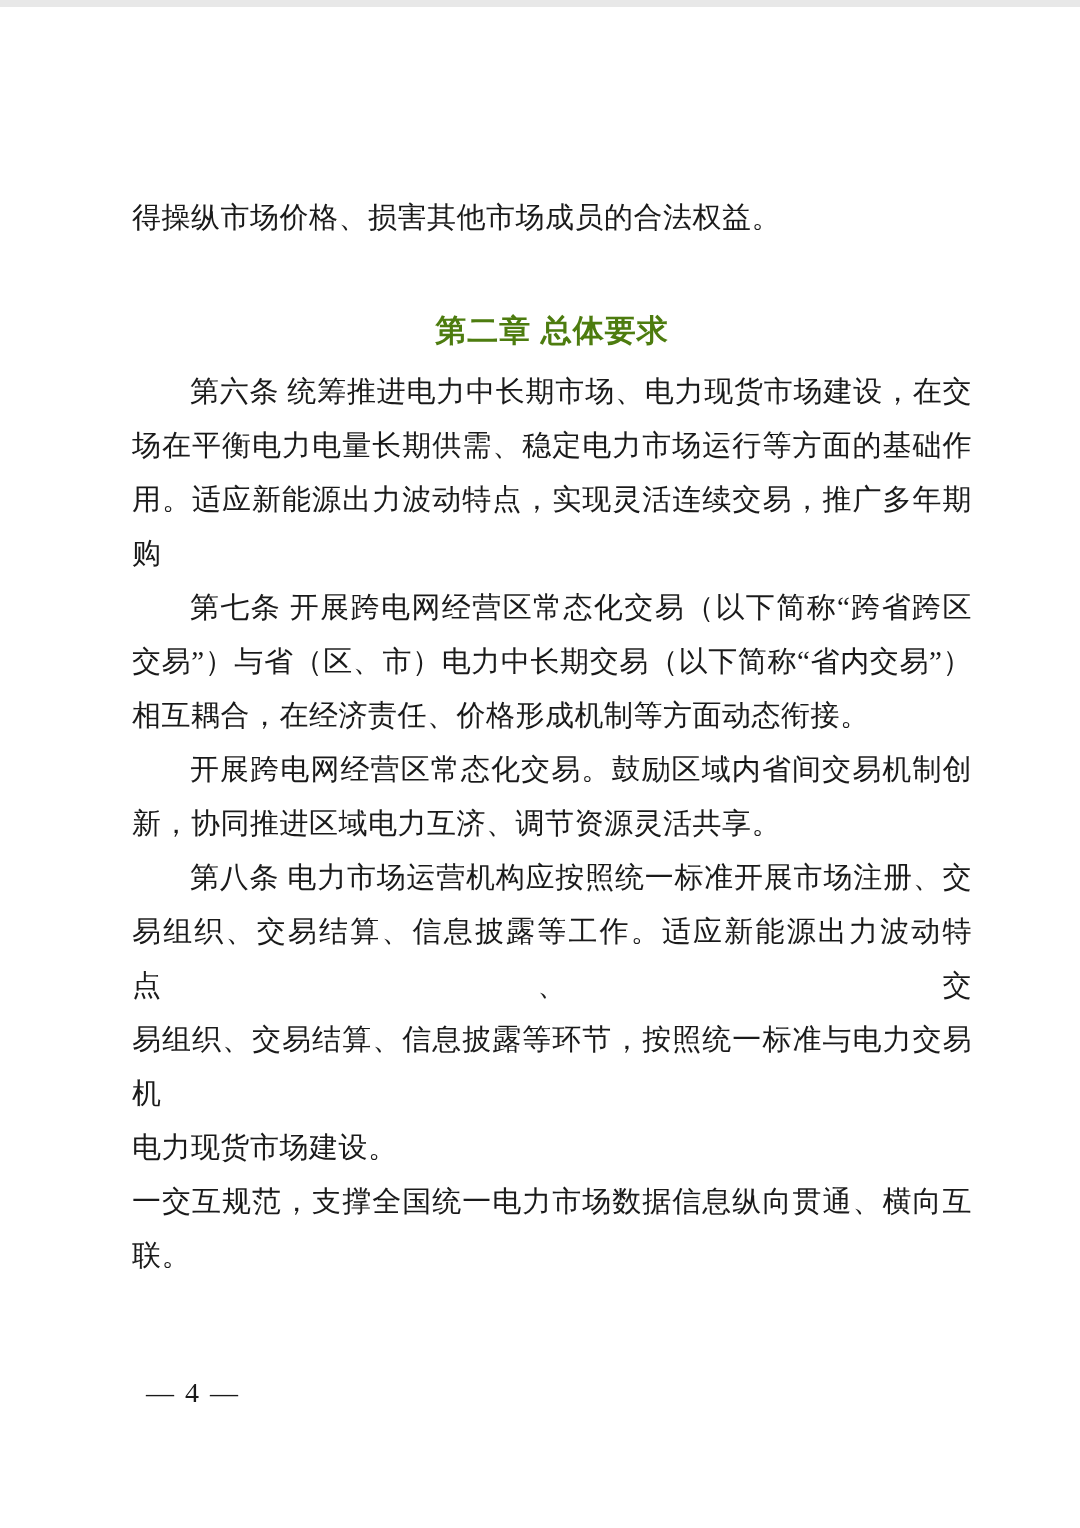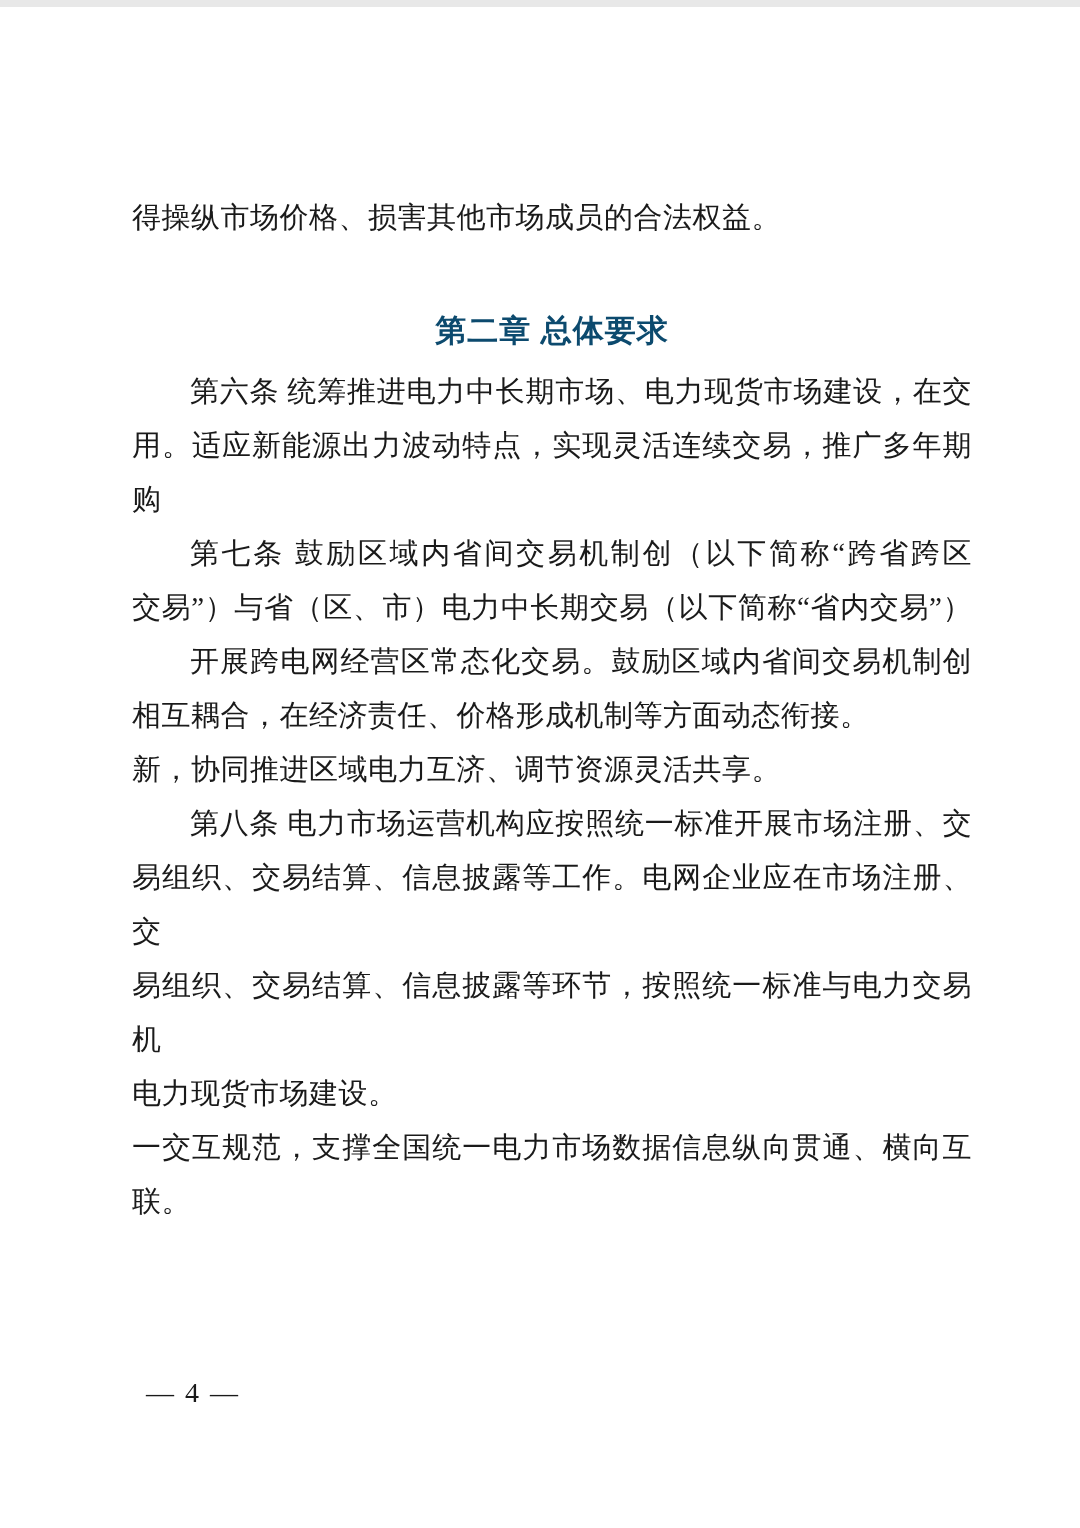--- a/index.html
+++ b/index.html
@@ -38,21 +38,21 @@
     text-indent: 2em;
   }
   .chapter-heading {
     margin: 60px 0 6px 0;
     font-family: "Liberation Sans", "DejaVu Sans", sans-serif;
     font-weight: bold;
     font-size: 31px;
     line-height: 54px;
     text-align: right;
     text-align-last: center;
-    color: #0c4a6e;
+    color: #4d7c0f;
     letter-spacing: 1px;
   }
   .footer {
     position: absolute;
     left: 146px;
     top: 1368px;
     font-family: "Liberation Serif", "DejaVu Serif", serif;
     font-size: 28px;
     line-height: 36px;
     color: #1a1a1a;
@@ -63,31 +63,32 @@
 <body>
 
 <div class="page">
   <div class="textcol">
 
     <div class="line last">得操纵市场价格、损害其他市场成员的合法权益。</div>
 
     <div class="chapter-heading">第二章 总体要求</div>
 
     <div class="line indent">第六条 统筹推进电力中长期市场、电力现货市场建设，在交</div>
+    <div class="line">场在平衡电力电量长期供需、稳定电力市场运行等方面的基础作</div>
     <div class="line">用。适应新能源出力波动特点，实现灵活连续交易，推广多年期购</div>
 
-    <div class="line indent">第七条 鼓励区域内省间交易机制创（以下简称“跨省跨区</div>
+    <div class="line indent">第七条 开展跨电网经营区常态化交易（以下简称“跨省跨区</div>
     <div class="line">交易”）与省（区、市）电力中长期交易（以下简称“省内交易”）</div>
+    <div class="line last">相互耦合，在经济责任、价格形成机制等方面动态衔接。</div>
+
     <div class="line indent">开展跨电网经营区常态化交易。鼓励区域内省间交易机制创</div>
-
-    <div class="line last">相互耦合，在经济责任、价格形成机制等方面动态衔接。</div>
     <div class="line last">新，协同推进区域电力互济、调节资源灵活共享。</div>
 
     <div class="line indent">第八条 电力市场运营机构应按照统一标准开展市场注册、交</div>
-    <div class="line">易组织、交易结算、信息披露等工作。电网企业应在市场注册、交</div>
+    <div class="line">易组织、交易结算、信息披露等工作。适应新能源出力波动特点、交</div>
     <div class="line">易组织、交易结算、信息披露等环节，按照统一标准与电力交易机</div>
     <div class="line last">电力现货市场建设。</div>
 
     <div class="line last">一交互规范，支撑全国统一电力市场数据信息纵向贯通、横向互联。</div>
 
   </div>
 
   <div class="footer">— 4 —</div>
 </div>
 

